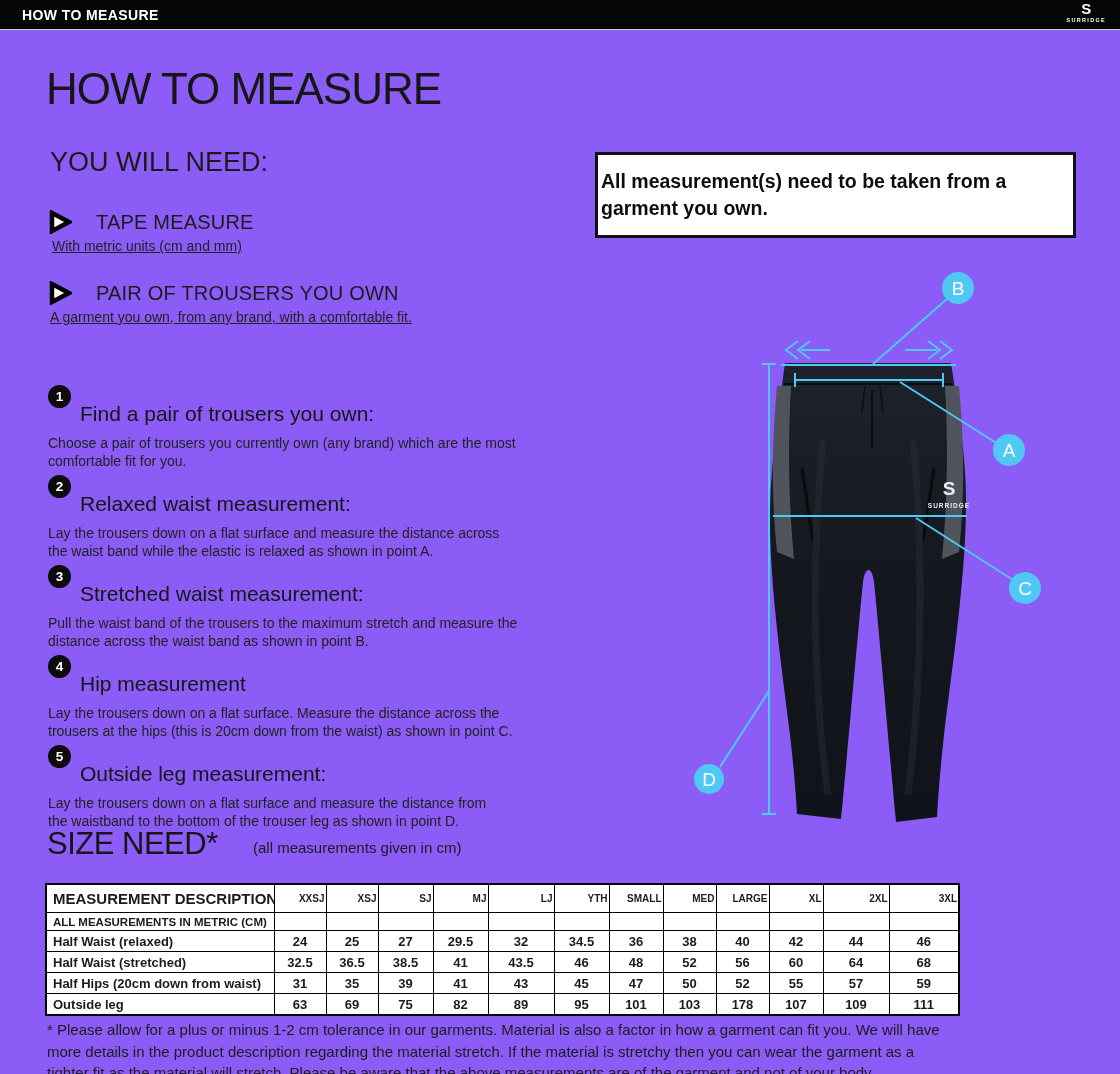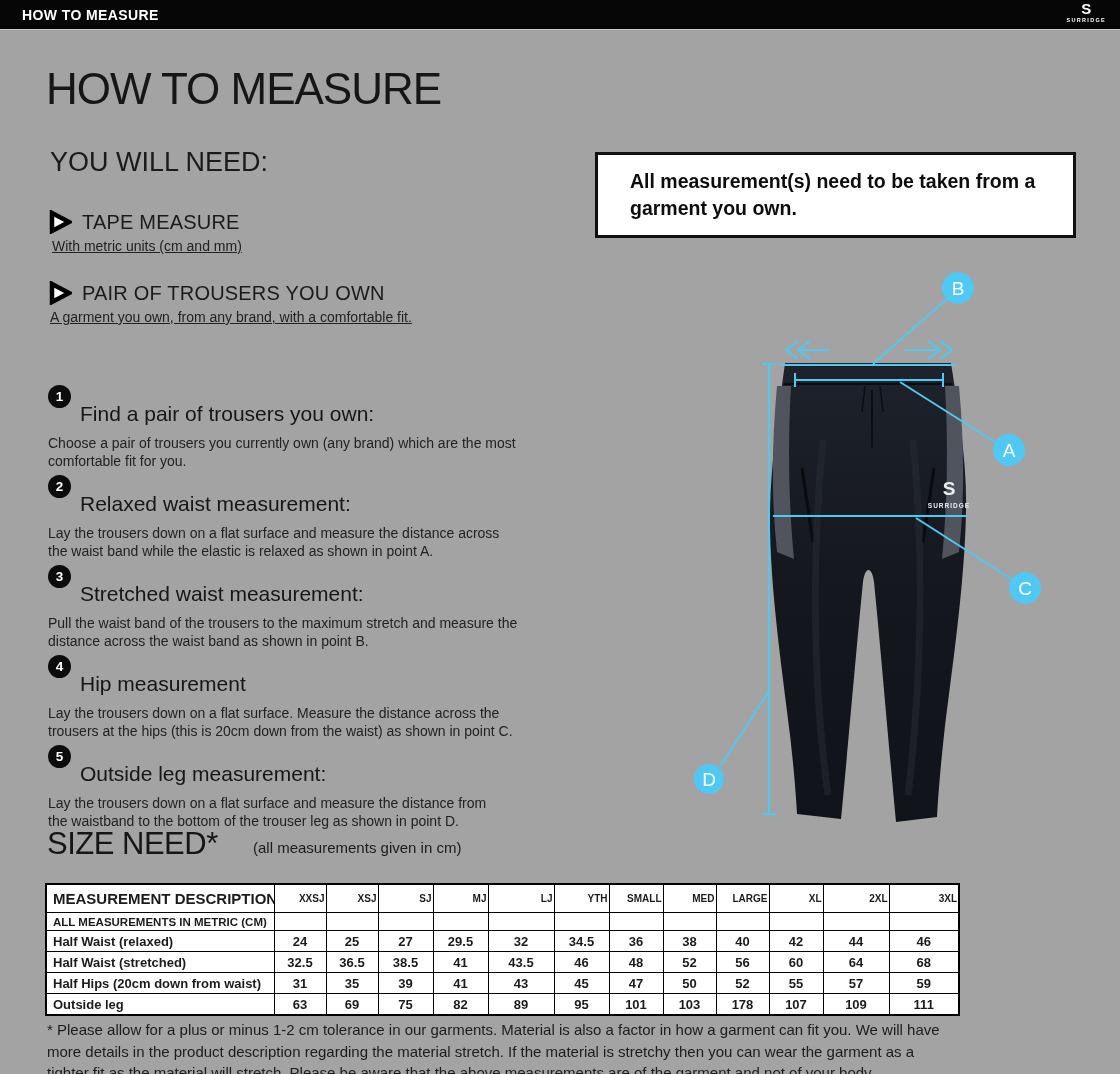--- a/index.html
+++ b/index.html
@@ -1,46 +1,46 @@
 <!DOCTYPE html>
 <html><head>
 <meta charset="utf-8">
 <style>
   html,body{margin:0;padding:0;background:#fff;}
-  #screen{position:relative;width:1120px;height:1074px;background:#a3a3a3;overflow:hidden;
+  #screen{position:relative;width:1120px;height:1074px;background:#8b5cf6;overflow:hidden;
           font-family:"Liberation Sans", sans-serif;color:#1b1b1b;}
   .abs{position:absolute;}
 
   
   .topbar{left:0;top:0;width:1120px;height:29px;background:#060606;border-bottom:1px solid #c9c9c9;
           display:flex;align-items:center;}
   .topbar-title{color:#ffffff;font-size:14px;font-weight:bold;letter-spacing:.4px;margin-left:22px;}
   .topbar-logo{position:absolute;right:14px;top:1px;display:flex;flex-direction:column;align-items:center;color:#fff;}
   .topbar-logo .s{font-size:15px;font-weight:bold;line-height:15px;}
   .topbar-logo .word{font-size:5.5px;letter-spacing:1.3px;font-weight:bold;margin-top:1px;}
 
   
   .h1{left:46px;top:64px;font-size:44px;letter-spacing:-1px;color:#161616;}
   .h2{left:50px;top:147px;font-size:27px;color:#1b1b1b;}
 
   
-  .need-row{display:flex;align-items:center;gap:10px;}
+  .need-row{display:flex;align-items:center;gap:24px;}
   .need-title{font-size:20px;letter-spacing:.2px;}
   .need-desc{font-size:14px;color:#222;text-decoration:underline;}
 
   
   .step-row{display:flex;align-items:center;gap:9px;}
   .step-badge{width:23px;height:23px;border-radius:50%;background:#0c0c0c;color:#fff;
               display:flex;align-items:center;justify-content:center;font-size:13.5px;font-weight:bold;flex:0 0 23px;}
   .step-title{font-size:21px;color:#161616;margin-top:36px;}
   .step-body{font-size:14px;line-height:18px;color:#222;}
 
   
   .note-box{left:595px;top:152px;width:481px;box-sizing:border-box;border:3px solid #101010;
-            padding:13px 32px;font-size:19.5px;font-weight:bold;line-height:27px;color:#0d0d0d;background:#fff;}
+            padding:13px 3px;font-size:19.5px;font-weight:bold;line-height:27px;color:#0d0d0d;background:#fff;}
 
   
   .sc-heading{left:47px;top:826px;font-size:31px;letter-spacing:-.5px;color:#161616;}
   .sc-sub{left:253px;top:839px;font-size:15px;color:#1b1b1b;}
   table.size{border-collapse:collapse;table-layout:fixed;width:913px;background:#fff;}
   table.size td{border:1px solid #000;overflow:hidden;white-space:nowrap;}
   table.size{border:2px solid #000;}
   td.hdr{font-weight:bold;font-size:10px;text-align:right;height:25px;}
   td.hdr.first{font-size:15px;text-align:left;padding-left:6px;}
   td.metric{font-weight:bold;font-size:11.5px;height:15px;padding-left:6px;}

